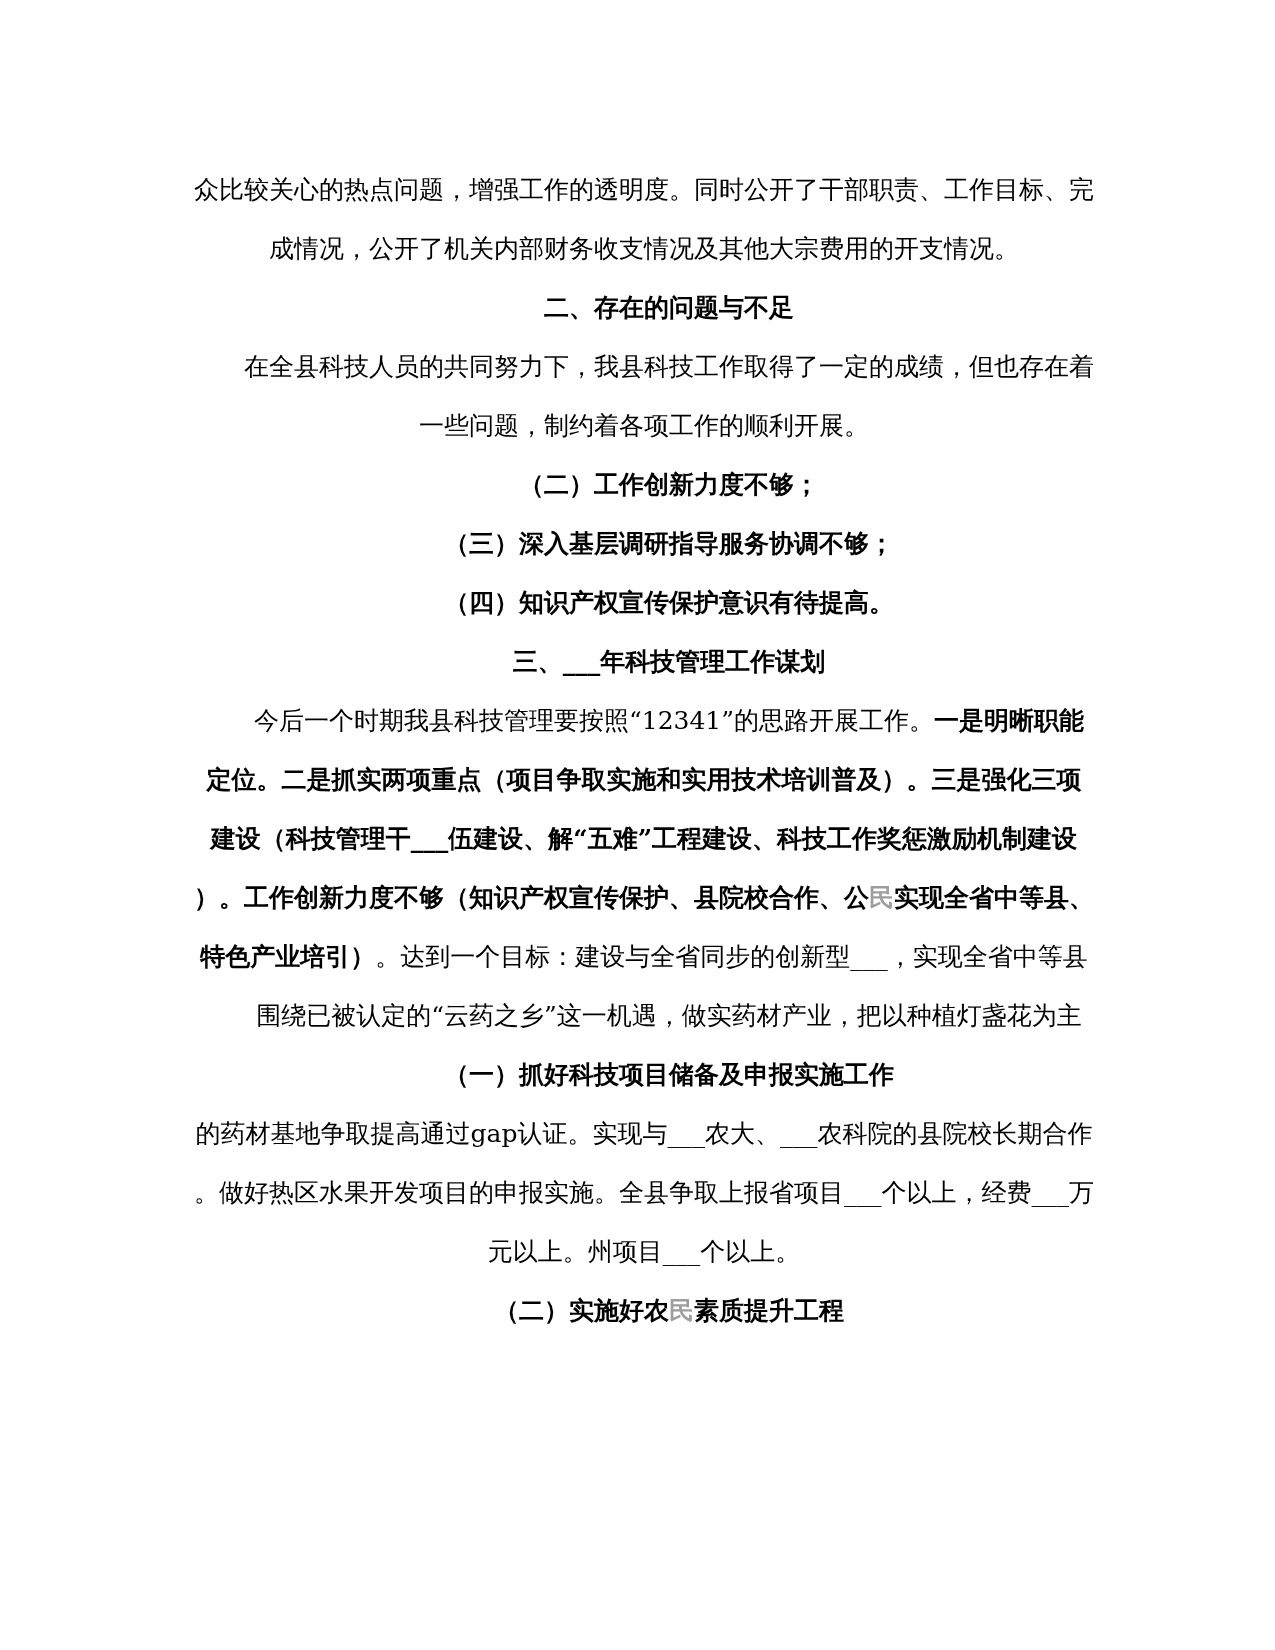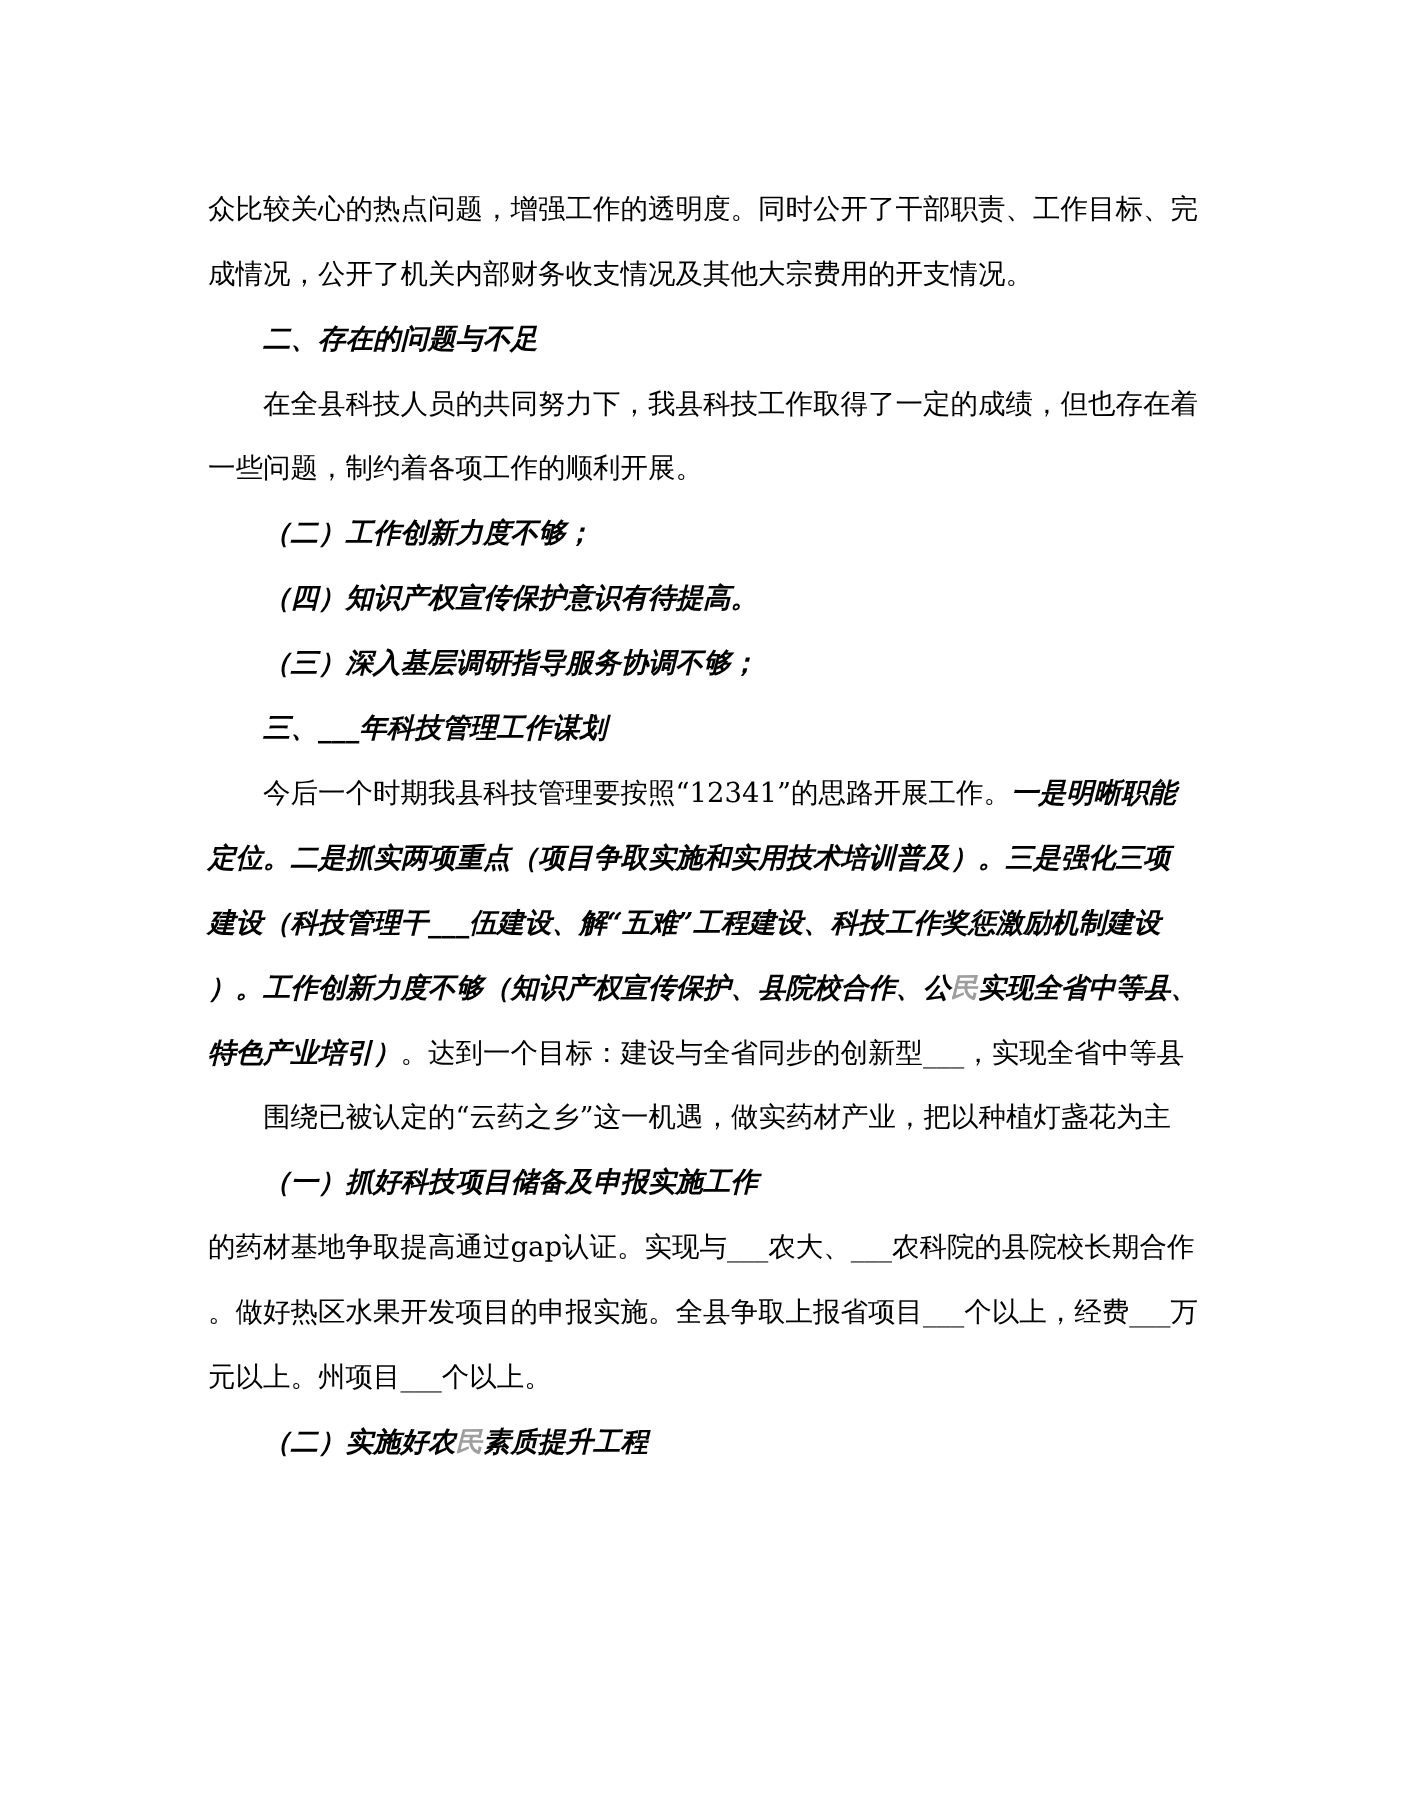--- a/index.html
+++ b/index.html
@@ -1,15 +1,15 @@
 <!DOCTYPE html>
 <html><head>
 <meta charset="utf-8">
 <style>
-  * { margin: 0; padding: 0; box-sizing: border-box; }
+  * { margin: 0; padding: 0; box-sizing: border-box; text-align: center; }
   html, body {
     background: #ffffff;
   }
   .page {
     position: relative;
     width: 1275px;
     height: 1650px;
     background: #ffffff;
     overflow: hidden;
     font-family: "DejaVu Serif", "Liberation Serif", serif;
@@ -25,36 +25,36 @@
     height: 59px;
     line-height: 59px;
     font-size: 25px;
     letter-spacing: 0px;
     white-space: nowrap;
   }
   .line.indent {
     padding-left: 50px;
   }
   .seg { color: #000000; }
-  .seg.bold { font-weight: bold; font-style: italic; }
+  .seg.bold { font-weight: bold; }
   .seg.gray { color: #9e9e9e; }
 </style>
 </head>
 <body>
 
 <div class="page">
   <div class="doc-content">
       <div class="line"><span class="seg">众比较关心的热点问题，增强工作的透明度。同时公开了干部职责、工作目标、完</span></div>
       <div class="line"><span class="seg">成情况，公开了机关内部财务收支情况及其他大宗费用的开支情况。</span></div>
       <div class="line indent"><span class="seg bold">二、存在的问题与不足</span></div>
       <div class="line indent"><span class="seg">在全县科技人员的共同努力下，我县科技工作取得了一定的成绩，但也存在着</span></div>
       <div class="line"><span class="seg">一些问题，制约着各项工作的顺利开展。</span></div>
       <div class="line indent"><span class="seg bold">（二）工作创新力度不够；</span></div>
+      <div class="line indent"><span class="seg bold">（三）深入基层调研指导服务协调不够；</span></div>
       <div class="line indent"><span class="seg bold">（四）知识产权宣传保护意识有待提高。</span></div>
-      <div class="line indent"><span class="seg bold">（三）深入基层调研指导服务协调不够；</span></div>
       <div class="line indent"><span class="seg bold">三、___年科技管理工作谋划</span></div>
       <div class="line indent"><span class="seg">今后一个时期我县科技管理要按照“12341”的思路开展工作。</span><span class="seg bold">一是明晰职能</span></div>
       <div class="line"><span class="seg bold">定位。二是抓实两项重点（项目争取实施和实用技术培训普及）。三是强化三项</span></div>
       <div class="line"><span class="seg bold">建设（科技管理干___伍建设、解“五难”工程建设、科技工作奖惩激励机制建设</span></div>
       <div class="line"><span class="seg bold">）。工作创新力度不够（知识产权宣传保护、县院校合作、公</span><span class="seg bold gray">民</span><span class="seg bold">实现全省中等县、</span></div>
       <div class="line"><span class="seg bold">特色产业培引）</span><span class="seg">。达到一个目标：建设与全省同步的创新型___，实现全省中等县</span></div>
       <div class="line indent"><span class="seg">围绕已被认定的“云药之乡”这一机遇，做实药材产业，把以种植灯盏花为主</span></div>
       <div class="line indent"><span class="seg bold">（一）抓好科技项目储备及申报实施工作</span></div>
       <div class="line"><span class="seg">的药材基地争取提高通过gap认证。实现与___农大、___农科院的县院校长期合作</span></div>
       <div class="line"><span class="seg">。做好热区水果开发项目的申报实施。全县争取上报省项目___个以上，经费___万</span></div>

